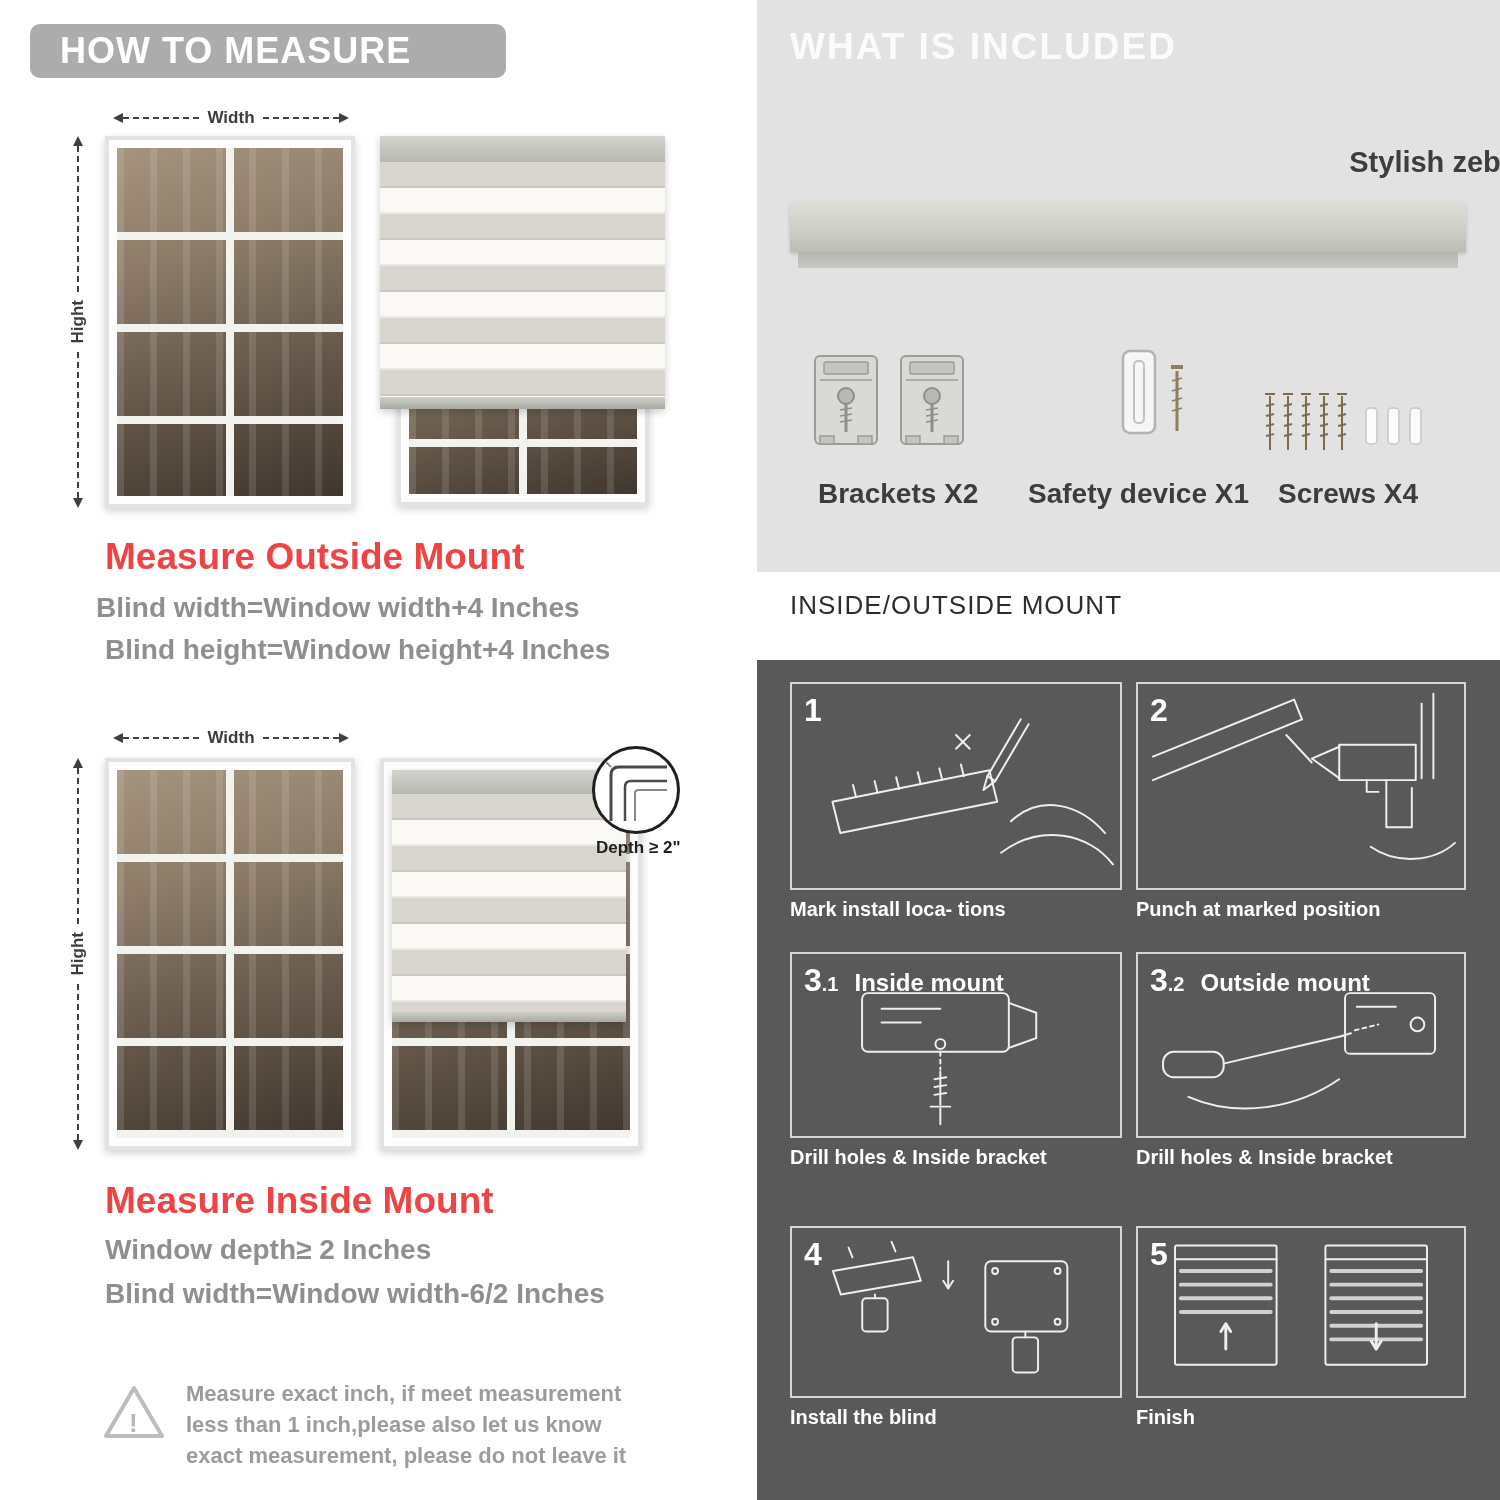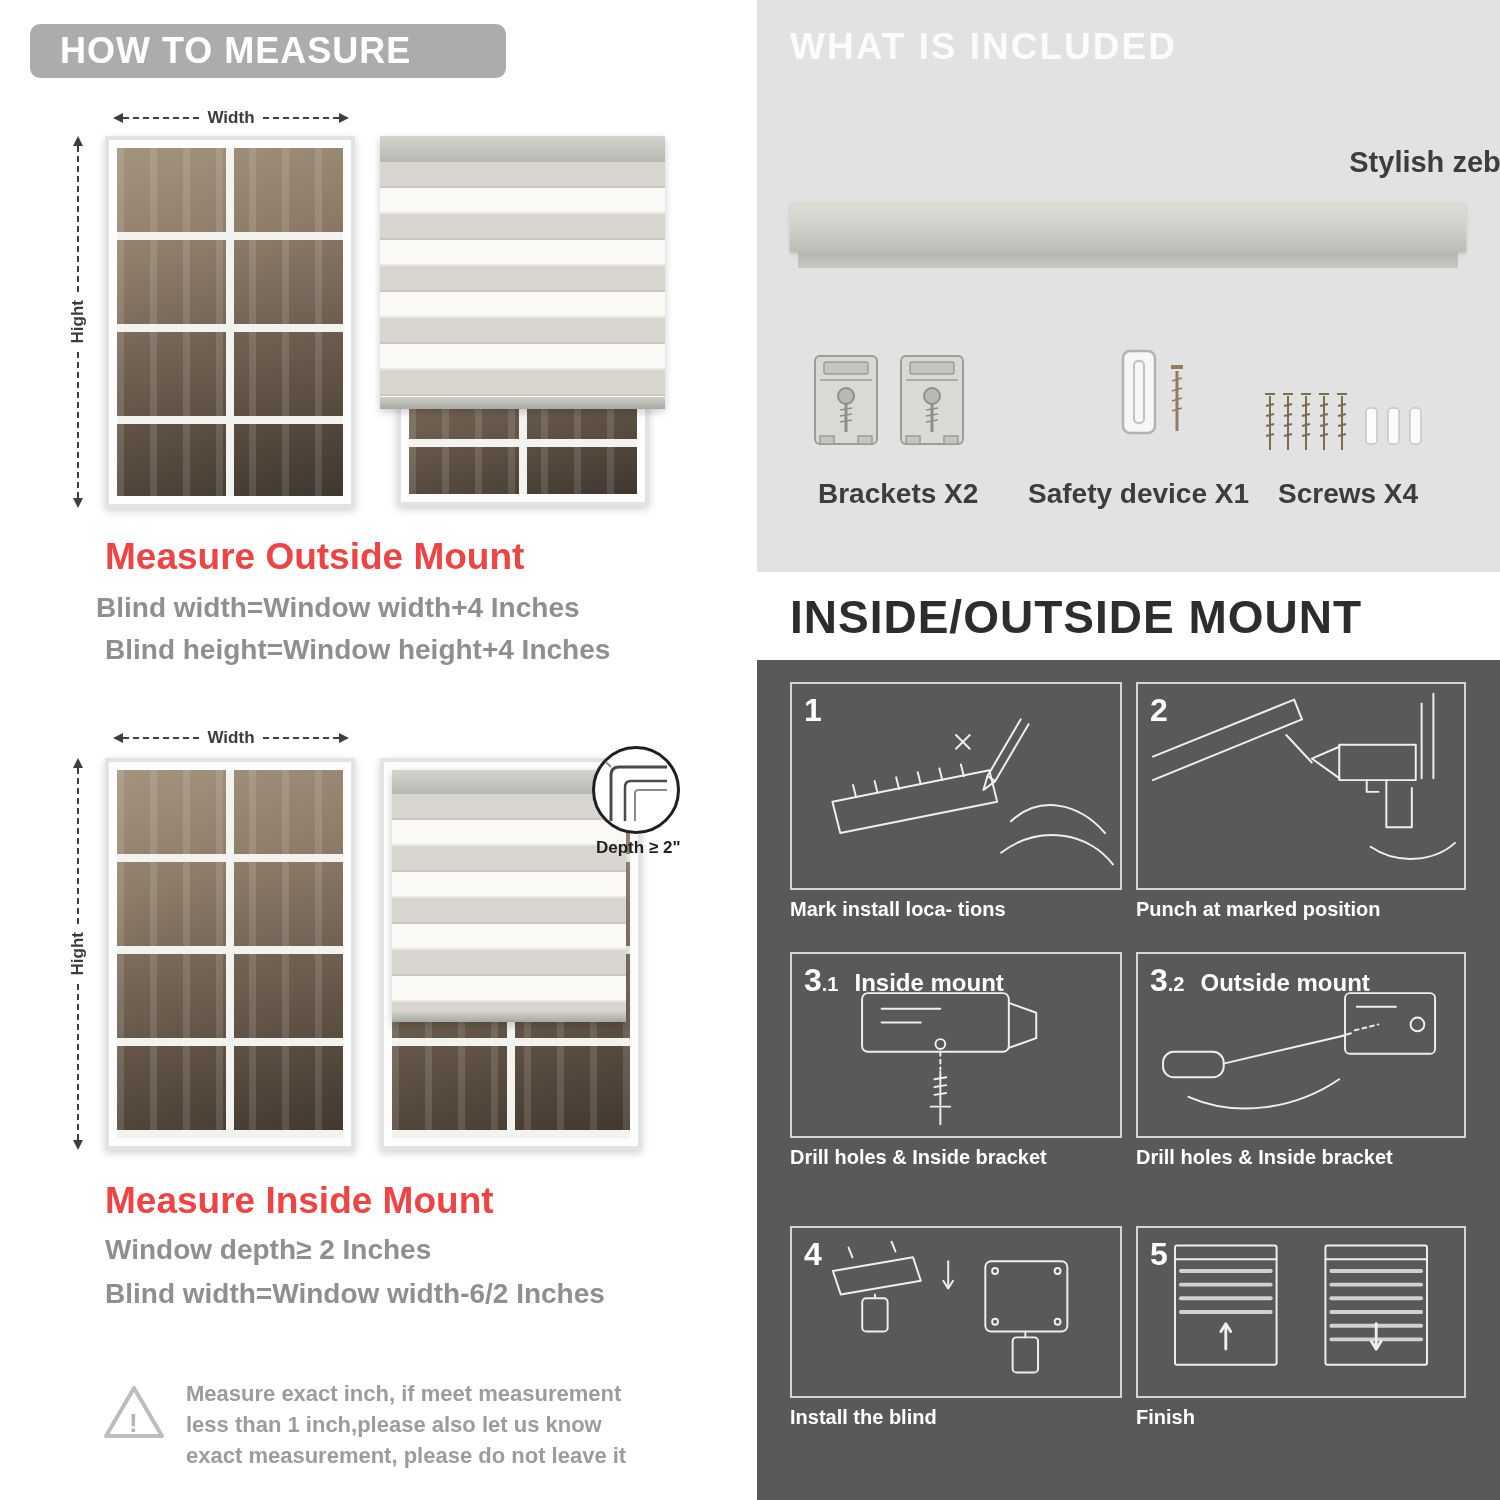--- a/index.html
+++ b/index.html
@@ -50,21 +50,21 @@
 
   
   .included-panel{position:absolute;left:757px;top:0;width:743px;height:572px;background:#e2e2e2;}
   .included-header{position:absolute;left:790px;top:26px;font-size:37px;font-weight:bold;color:#fbfbfb;letter-spacing:2px;}
   .blind-label{position:absolute;left:757px;top:146px;width:892px;text-align:right;font-size:29px;font-weight:bold;color:#3d3d3d;}
   .headrail{position:absolute;left:790px;top:202px;width:676px;height:50px;background:linear-gradient(180deg,#deded9 0%,#cfcfca 55%,#bcbcb6 100%);box-shadow:0 2px 4px rgba(0,0,0,.15);}
   .headrail-lip{position:absolute;left:798px;top:252px;width:660px;height:16px;background:linear-gradient(180deg,#b6b6b0,#c9c9c4);}
   .item-label{position:absolute;font-size:28px;font-weight:bold;color:#3d3d3d;top:478px;}
 
   .mount-band{position:absolute;left:757px;top:572px;width:743px;height:88px;background:#ffffff;}
-  .mount-title{position:absolute;left:790px;top:590px;font-size:46px;font-weight:bold;color:#2d2d2d;letter-spacing:1px;}
+  .mount-title{position:absolute;left:790px;top:590px;font-size:26px;font-weight:normal;color:#2d2d2d;letter-spacing:1px;}
   .dark-panel{position:absolute;left:757px;top:660px;width:743px;height:840px;background:#595959;}
 
   .stepbox{position:absolute;border:2px solid #d5d5d5;}
   .stepnum{position:absolute;top:8px;left:12px;color:#fff;font-weight:bold;font-size:32px;display:flex;align-items:baseline;z-index:2;}
   .stepsub{font-size:20px;font-weight:bold;}
   .steplabel{font-size:24px;font-weight:bold;margin-left:16px;}
   .stepcap{position:absolute;color:#ffffff;font-weight:bold;font-size:20px;white-space:nowrap;}
   .stepart{position:absolute;left:0;top:0;width:100%;height:100%;}
   svg{display:block;}
 </style>

